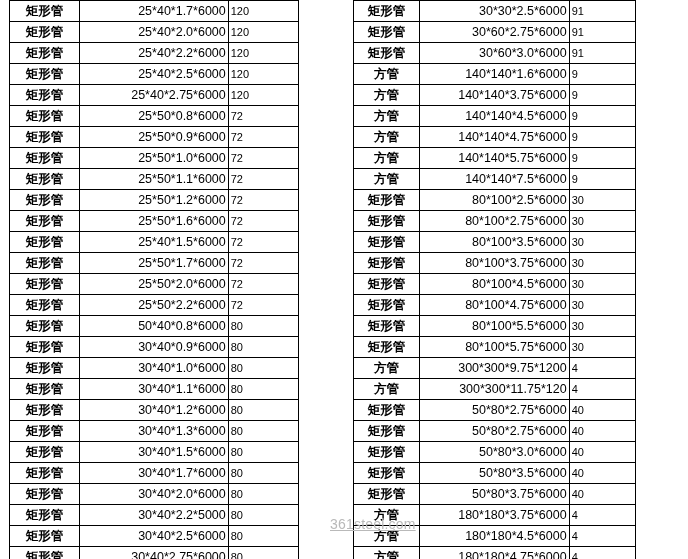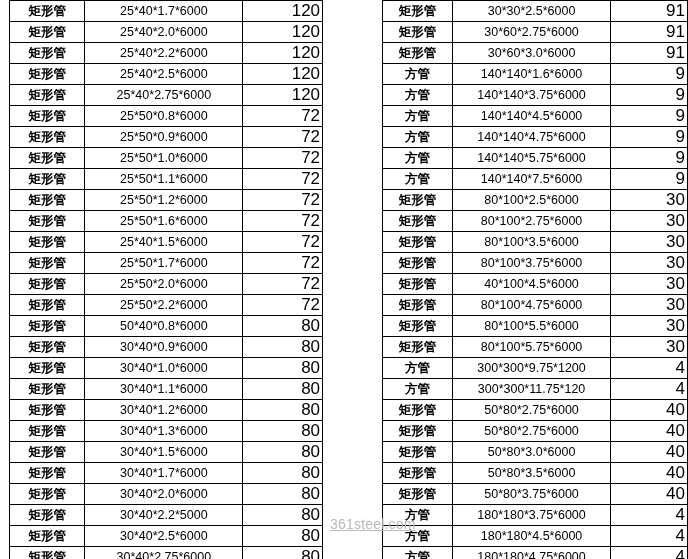--- a/index.html
+++ b/index.html
@@ -11,21 +11,21 @@
     width: 688px;
     height: 559px;
     font-family: "Liberation Sans", sans-serif;
     position: relative;
     overflow: hidden;
   }
   .sheet {
     position: absolute;
     top: 0;
     left: 0;
-    width: 688px;
+    width: 636px;
     height: 559px;
     display: flex;
     flex-direction: row;
   }
   .table-block {
     position: relative;
   }
   table.grid {
     border-collapse: collapse;
     table-layout: fixed;
@@ -47,26 +47,26 @@
   .t-right col.c0 { width: 72px; }
   .t-right col.c1 { width: 160px; }
   .t-right col.c2 { width: 80px; }
 
   .cell-name {
     text-align: center;
     font-weight: bold;
     font-size: 12.5px;
   }
   .cell-spec {
-    text-align: center;
+    text-align: right;
     font-size: 12.5px;
   }
   .cell-qty {
-    text-align: right;
-    font-size: 17px;
+    text-align: left;
+    font-size: 11px;
   }
   .gap {
     width: 60px;
     background: #ffffff;
   }
   .left-wrap {
     padding-left: 9px;
     padding-top: 0px;
   }
   .right-wrap {
@@ -304,21 +304,21 @@
             <td class="cell-spec">80*100*3.5*6000</td>
             <td class="cell-qty">30</td>
           </tr>
           <tr>
             <td class="cell-name">矩形管</td>
             <td class="cell-spec">80*100*3.75*6000</td>
             <td class="cell-qty">30</td>
           </tr>
           <tr>
             <td class="cell-name">矩形管</td>
-            <td class="cell-spec">40*100*4.5*6000</td>
+            <td class="cell-spec">80*100*4.5*6000</td>
             <td class="cell-qty">30</td>
           </tr>
           <tr>
             <td class="cell-name">矩形管</td>
             <td class="cell-spec">80*100*4.75*6000</td>
             <td class="cell-qty">30</td>
           </tr>
           <tr>
             <td class="cell-name">矩形管</td>
             <td class="cell-spec">80*100*5.5*6000</td>

